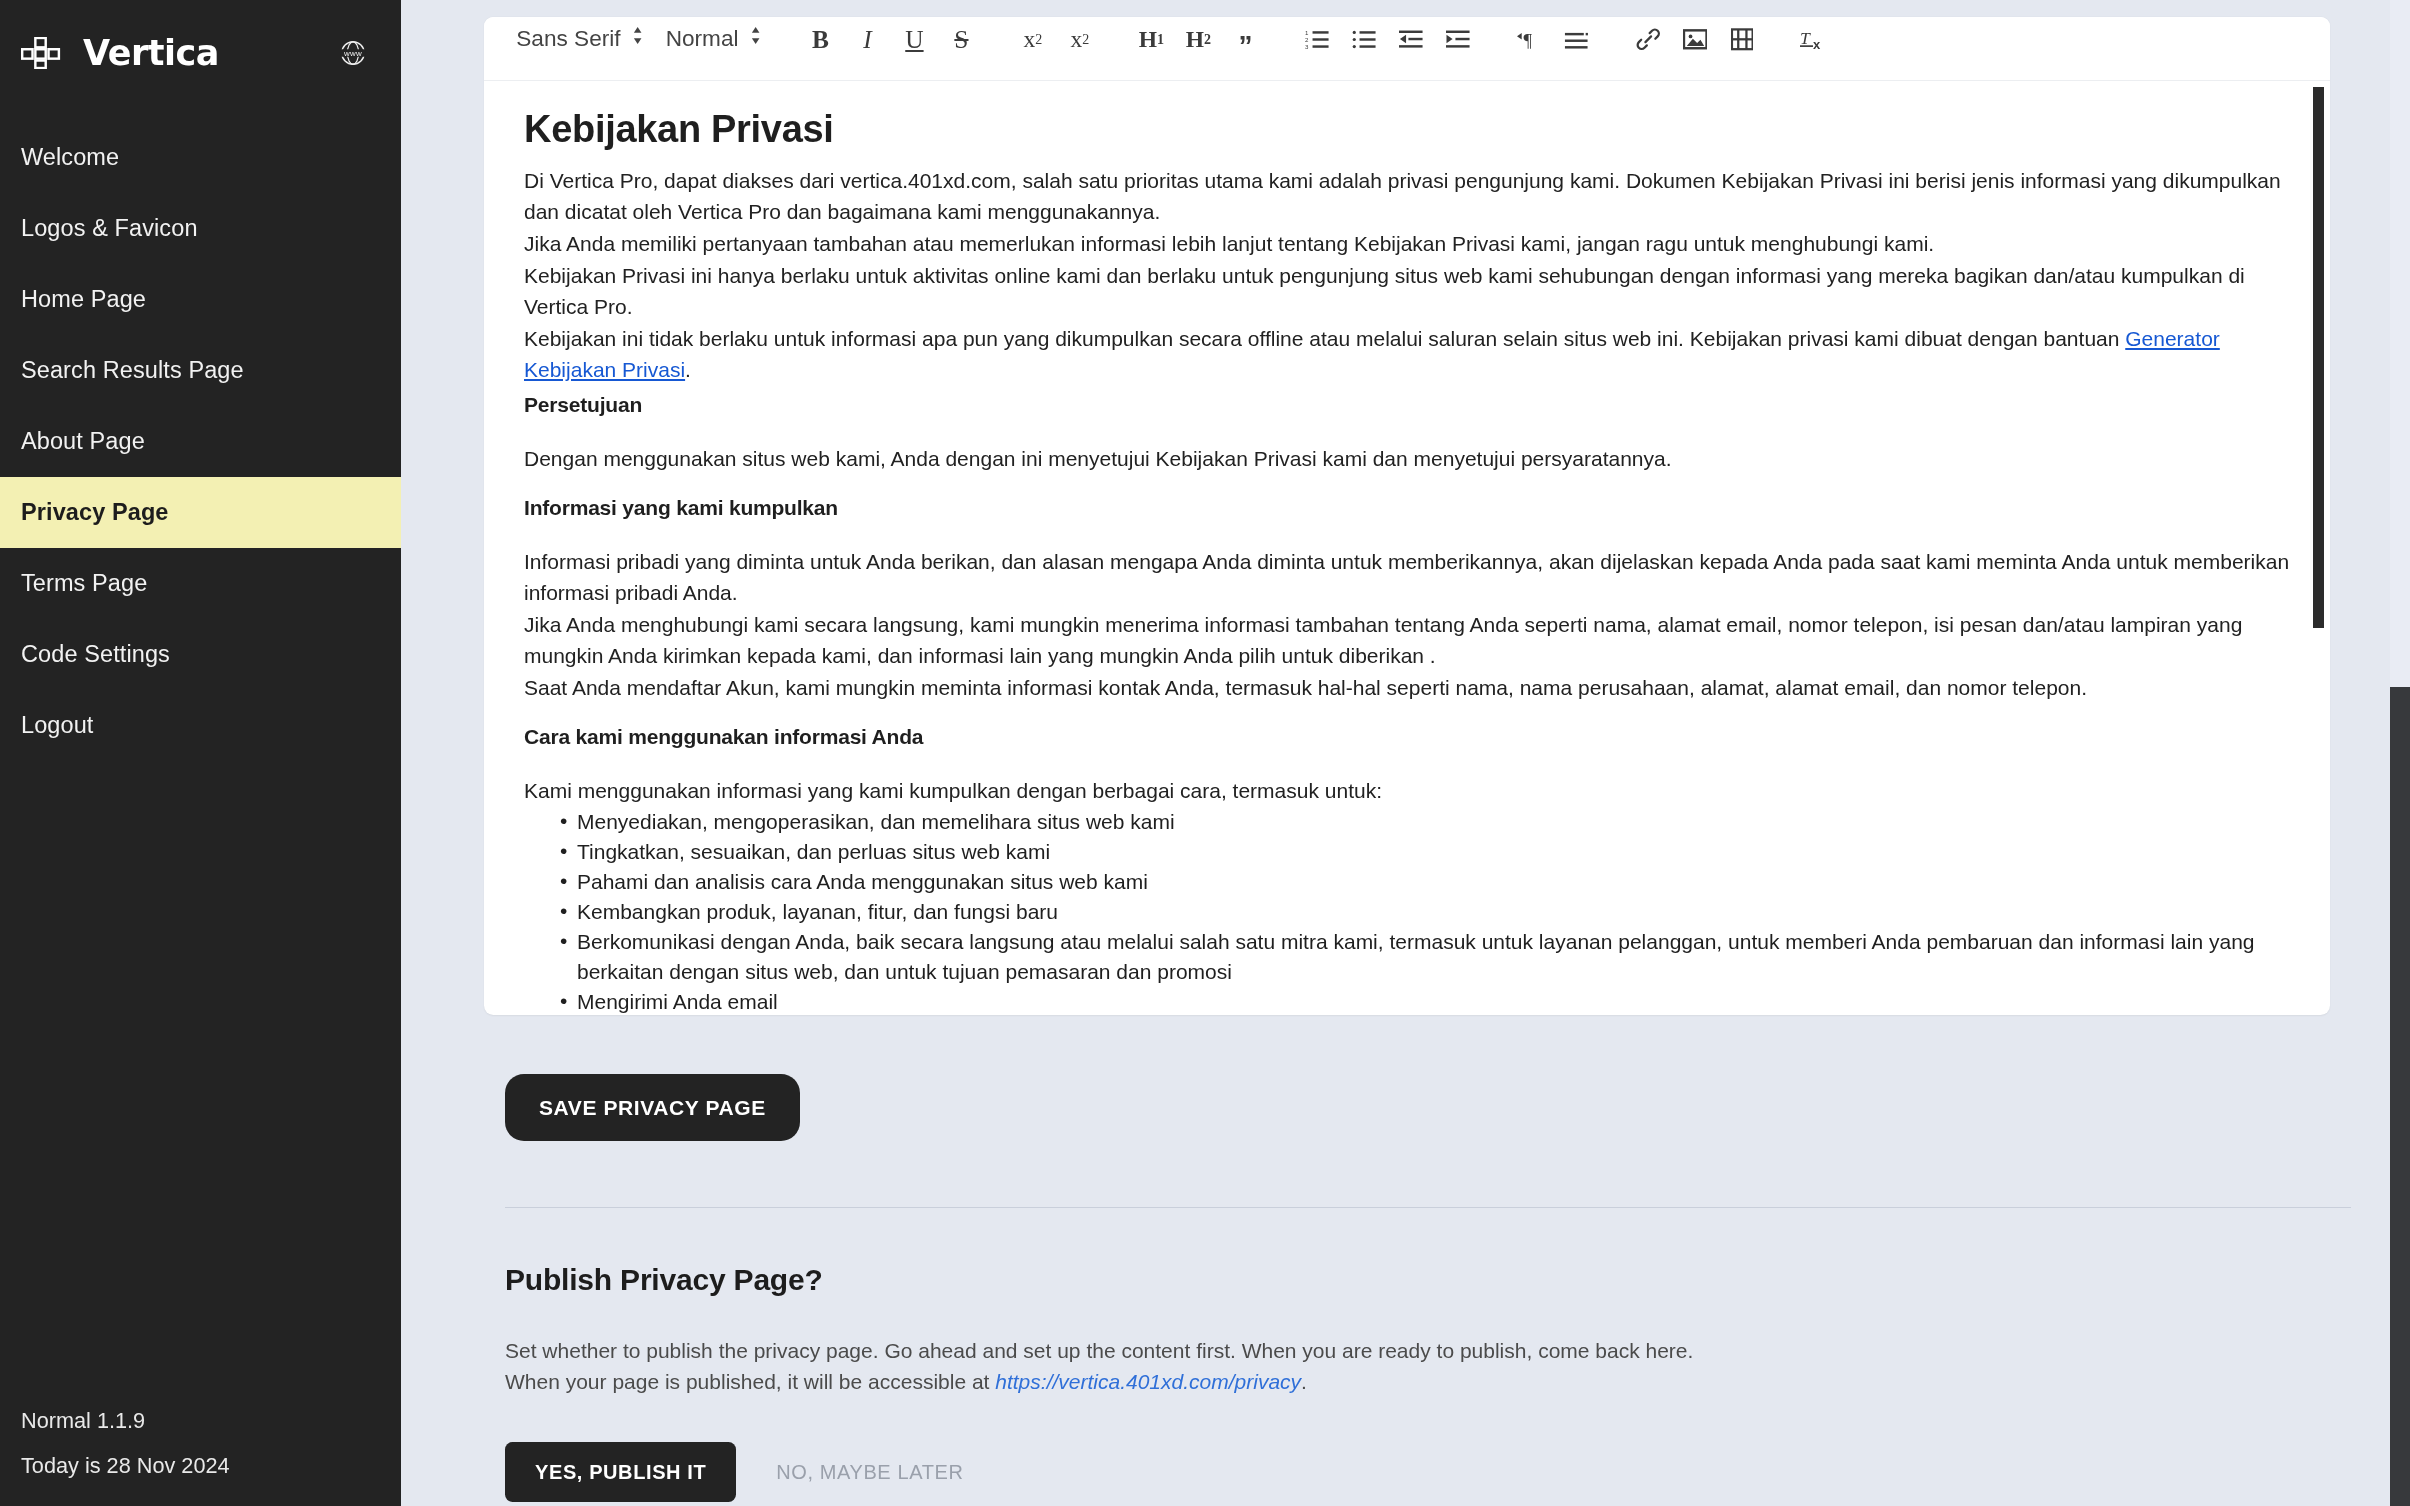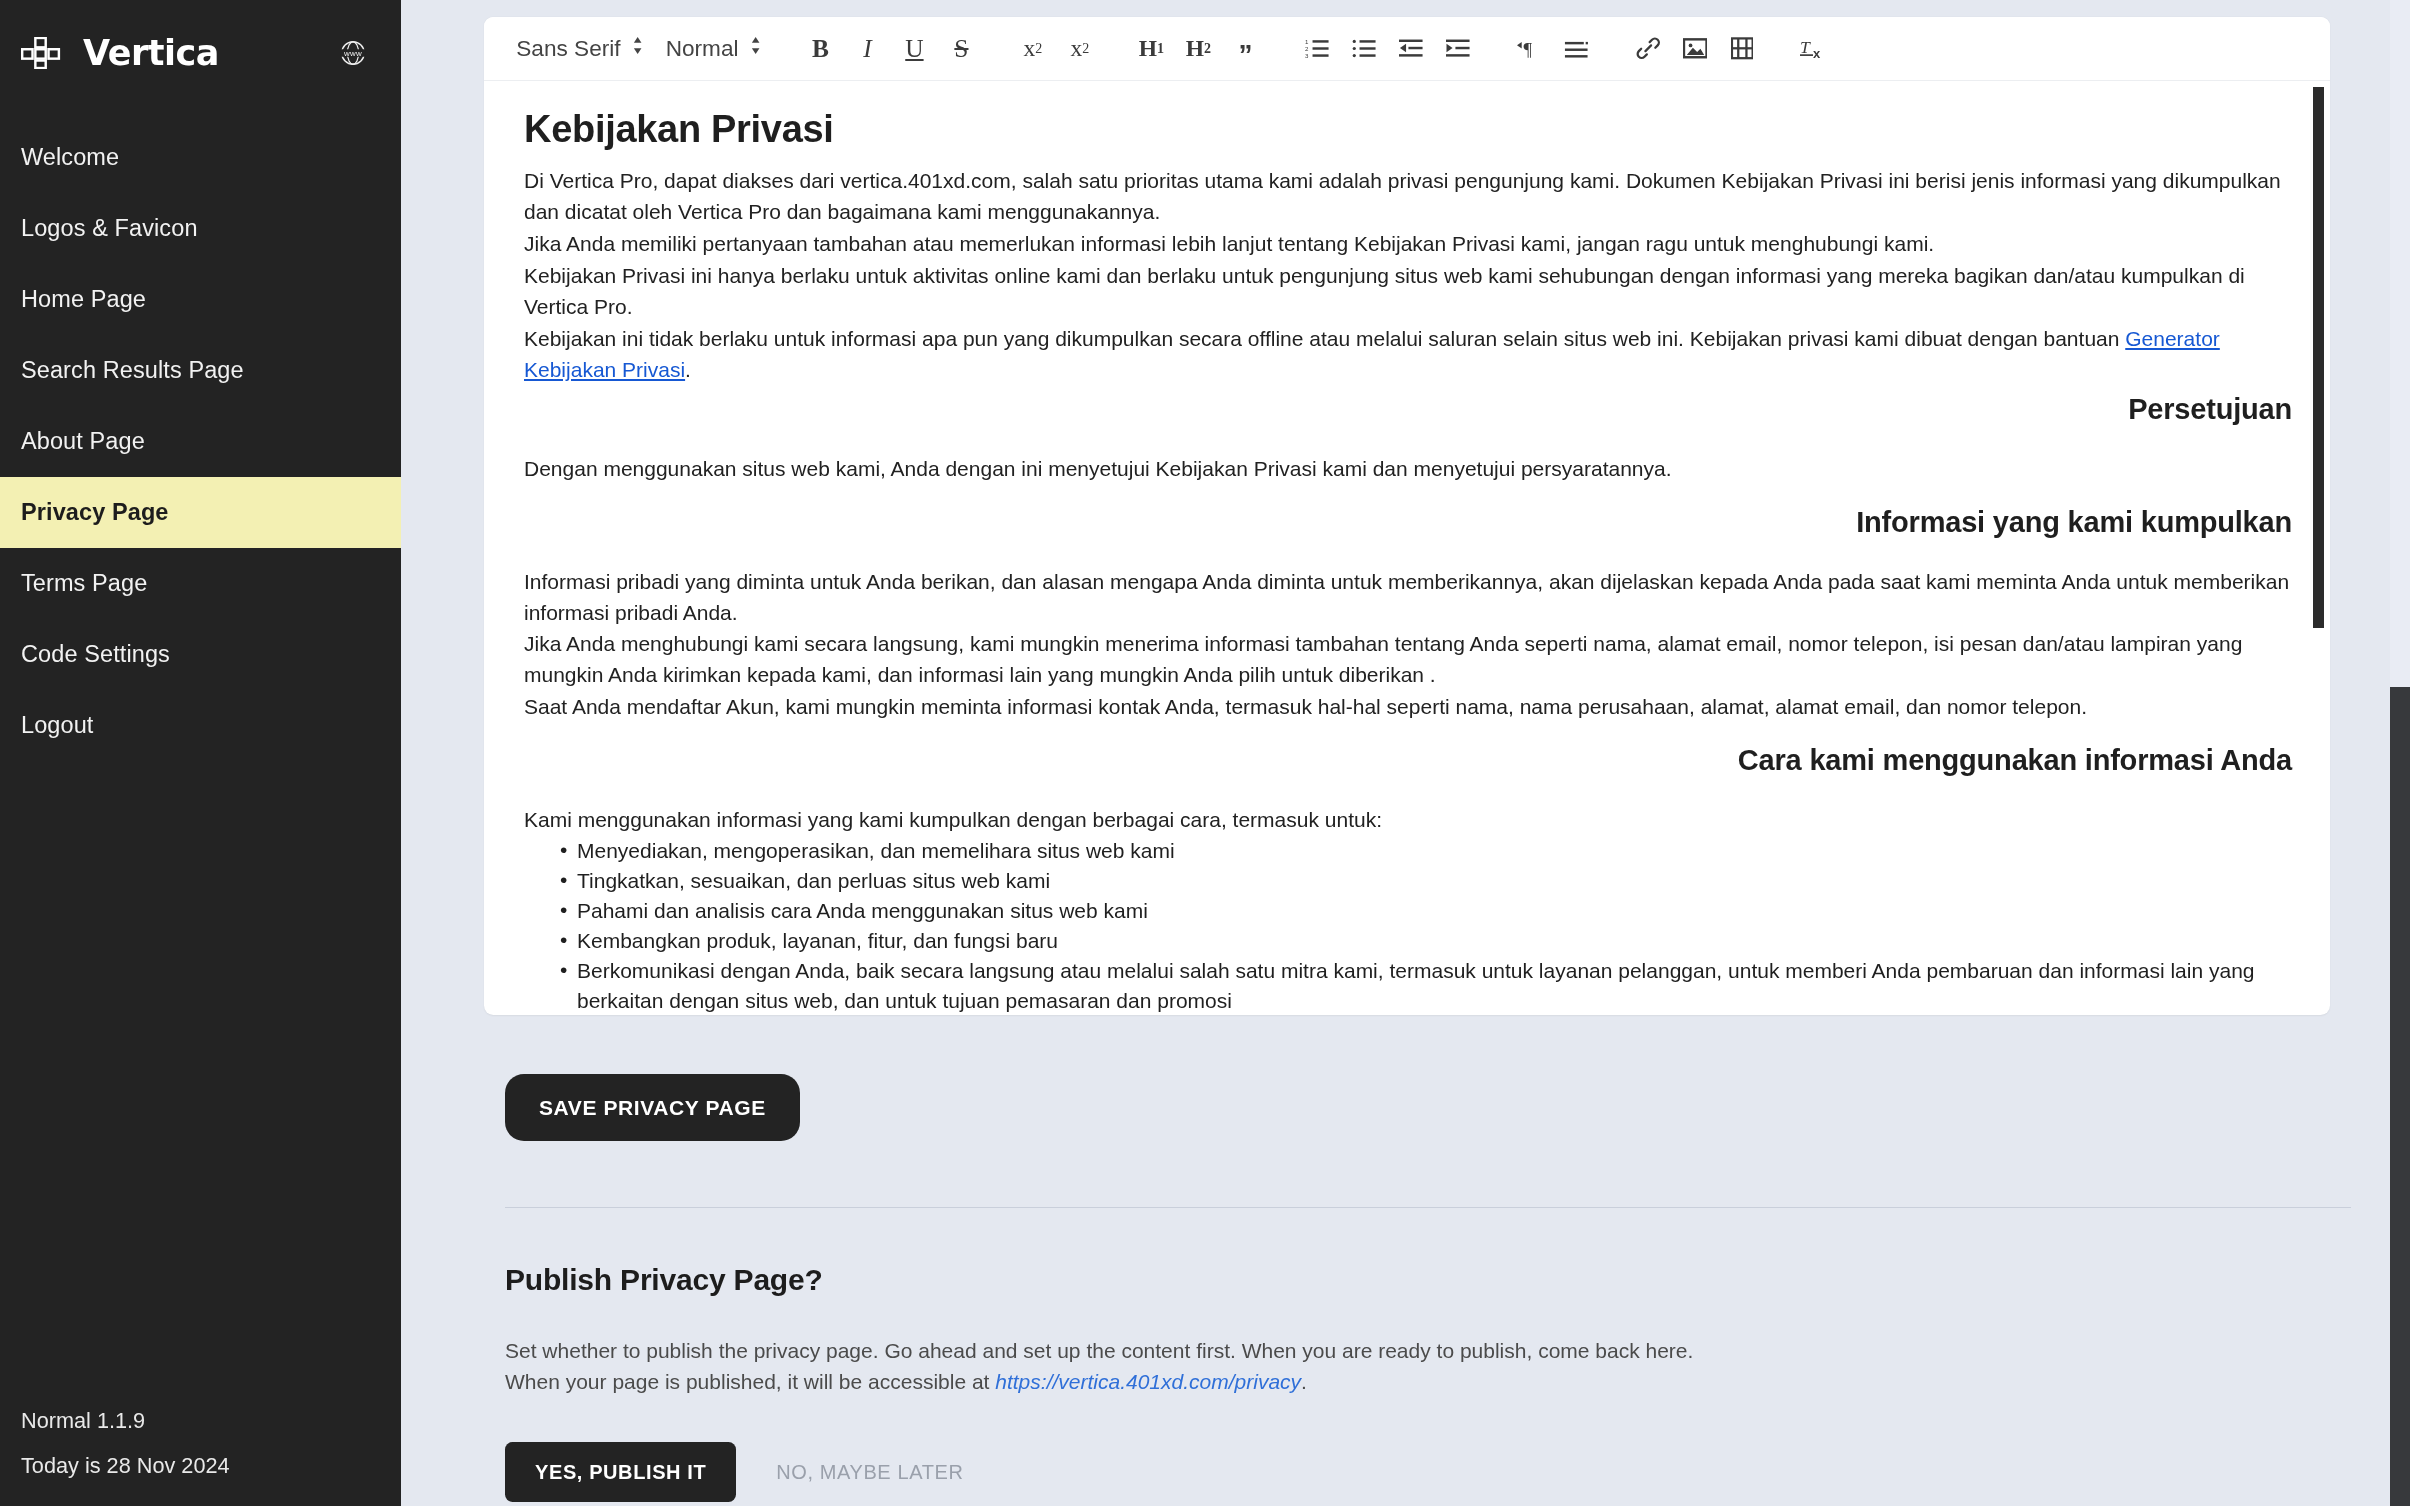--- a/index.html
+++ b/index.html
@@ -68,21 +68,21 @@
   
   .editor-card {
     background: #fff;
     border-radius: 9.4px;
     width: 1846px;
     box-shadow: 0 0.9px 1.9px rgba(0,0,0,.06);
     overflow: hidden;
     position: relative;
   }
   .toolbar {
-    display: flex; align-items: center;
+    display: flex; 
     height: 64px;
     padding: 0 21px;
     border-bottom: 0.9px solid #eceef1;
     gap: 0;
     background: #fff;
   }
   .tb-select {
     display: flex; align-items: center; gap: 11.3px;
     color: #444; font-size: 22.6px;
     padding: 0 11.3px; height: 43px; cursor: pointer;
@@ -113,22 +113,22 @@
     height: 934px;
     overflow: hidden;
     position: relative;
     color: #1f1f1f;
   }
   .doc h1 {
     font-size: 38px; font-weight: 700; letter-spacing: -0.3px;
     margin: 0 0 13px 0; line-height: 1.18;
   }
   .doc h2 {
-    font-size: 29px; font-weight: 700; letter-spacing: -0.2px;
-    margin: 7.5px 0 26px 0; line-height: 1.2; text-align: right;
+    font-size: 21px; font-weight: 700; letter-spacing: -0.2px;
+    margin: 7.5px 0 26px 0; line-height: 1.2;
   }
   .doc p {
     font-size: 21px; line-height: 31px; margin: 0 0 0.9px 0;
     color: #222;
   }
   .doc p.gap { margin-bottom: 21px; }
   .doc a { color: #1658d3; text-decoration: underline; }
   .doc ul { list-style: none; margin: 0 0 0 0; padding: 0; }
   .doc li {
     font-size: 21px; line-height: 30px; padding-left: 53px;

